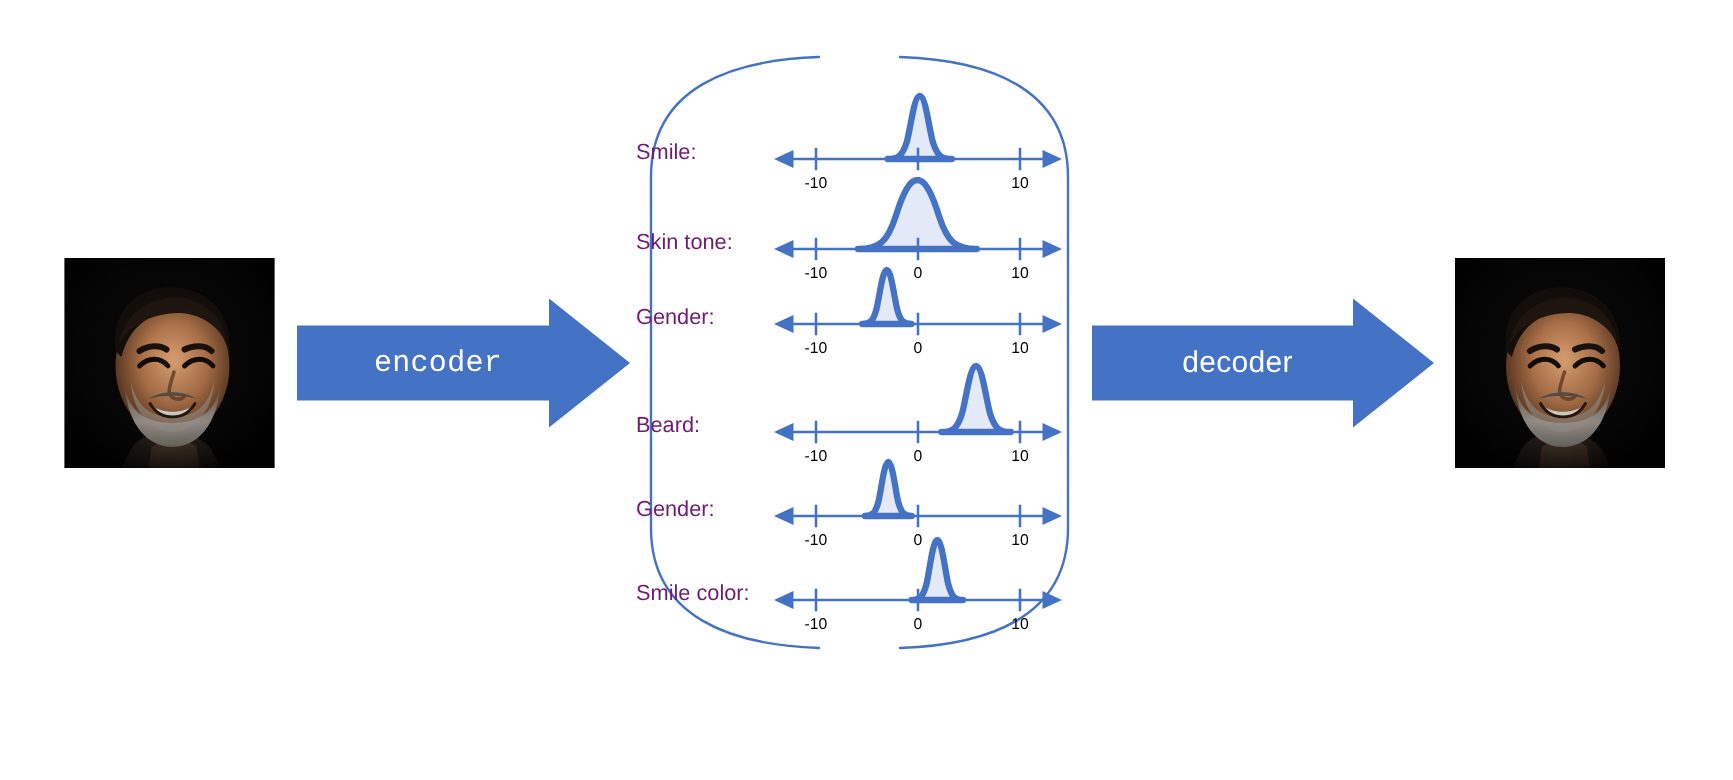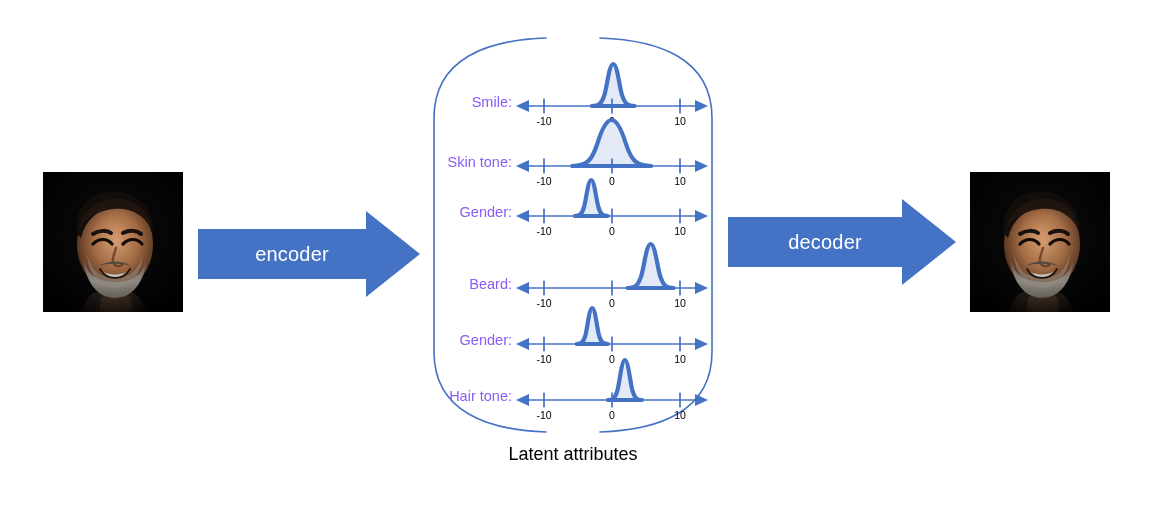--- a/index.html
+++ b/index.html
@@ -32,36 +32,35 @@
     left:0;top:0;
     width:100%;height:100%;
     display:flex;align-items:center;justify-content:center;
     color:#ffffff;
     font-size:20px;
     letter-spacing:.2px;
     padding-right:34px;
     box-sizing:border-box;
     pointer-events:none;
   }
-  .arrow-encoder{left:198px;top:211px;width:222px;height:86px;}
+  .arrow-encoder{left:198px;top:199px;width:222px;height:86px;font-family:Liberation Mono, monospace;}
   .arrow-decoder{left:728px;top:199px;width:228px;height:86px;text-align:right;}
 
   
   .latent-panel{position:absolute;left:428px;top:32px;width:290px;height:406px;}
   .latent-panel .bracket{position:absolute;left:0;top:0;}
   .rows{position:absolute;left:0;top:0;width:290px;height:406px;}
 
   .attr-row{position:absolute;left:0;width:290px;height:62px;}
   .attr-label{
     position:absolute;
     left:-4px;
     width:88px;
-    text-align:right;
     font-size:14.5px;
-    color:#8b5cf6;
+    color:#701a75;
     top:28px;
     white-space:nowrap;
   }
   .attr-plot{position:absolute;left:84px;top:-22px;width:200px;height:86px;text-align:center;}
   .attr-plot svg{display:block;overflow:visible;}
 
   .caption{
     position:absolute;
     left:428px;top:444px;
     width:290px;
@@ -259,21 +258,21 @@
             <g font-family="Liberation Sans, sans-serif" font-size="10.5" fill="#000" text-anchor="middle">
               <text x="32" y="81">-10</text>
               <text x="100" y="81">0</text>
               <text x="168" y="81">10</text>
             </g>
           </svg>
         </div>
       </div>
 
       <div class="attr-row" style="top:328px;">
-        <div class="attr-label">Hair tone:</div>
+        <div class="attr-label">Smile color:</div>
         <div class="attr-plot">
           <svg width="200" height="86" viewBox="0 0 200 86" xmlns="http://www.w3.org/2000/svg">
             <g>
               <path d="M95.8,62 C101.4,62 103.4,59.6 105.6,51.6 C107.6,43.6 109.8,22 112.9,22 C116,22 118.2,43.6 120.2,51.6 C122.4,59.6 124.4,62 130,62 Z" fill="#E4E9F7" stroke="#4472C4" stroke-width="4.2" stroke-linejoin="round" stroke-linecap="round"></path>
             </g>
             <g stroke="#4472C4" stroke-width="1.7" fill="none">
               <line x1="12" y1="62" x2="188" y2="62"></line>
               <line x1="32" y1="54.5" x2="32" y2="69.5"></line>
               <line x1="100" y1="54.5" x2="100" y2="69.5"></line>
               <line x1="168" y1="54.5" x2="168" y2="69.5"></line>
@@ -285,21 +284,20 @@
               <text x="100" y="81">0</text>
               <text x="168" y="81">10</text>
             </g>
           </svg>
         </div>
       </div>
 
     </div>
   </div>
 
-  <div class="caption">Latent attributes</div>
 
   <div class="block-arrow arrow-decoder">
     <svg width="228" height="86" viewBox="0 0 228 86" xmlns="http://www.w3.org/2000/svg">
       <polygon points="0,18 174,18 174,0 228,43 174,86 174,68 0,68" fill="#4472C4"></polygon>
     </svg>
     <div class="arrow-label">decoder</div>
   </div>
 
   <div class="photo right">
     <svg viewBox="0 0 140 140" xmlns="http://www.w3.org/2000/svg" aria-hidden="true">

